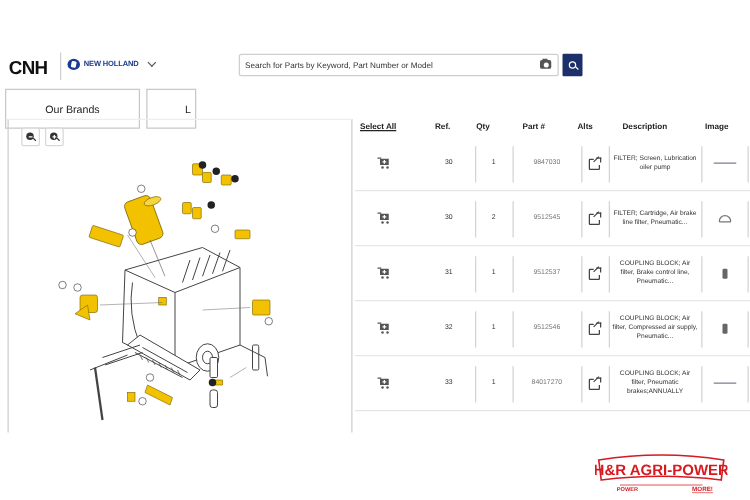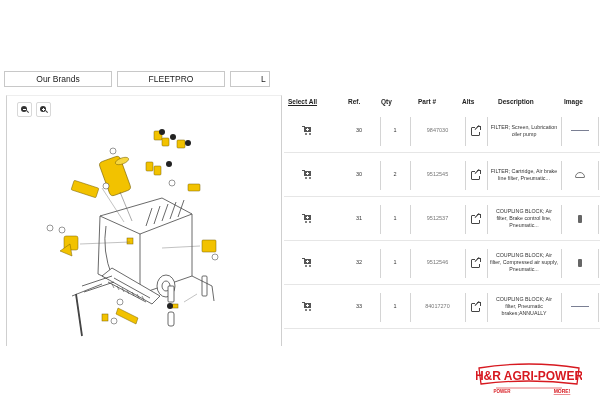--- a/index.html
+++ b/index.html
@@ -21,21 +21,21 @@
   .search-input::placeholder { color: #333; }
   .camera-icon { position: absolute; right: 5px; top: 4px; width: 9px; height: 7px; background: #555; border-radius: 1.5px; }
   .camera-icon::before { content: ""; position: absolute; left: 2.5px; top: 1.5px; width: 4px; height: 4px; border-radius: 50%; background: #fff; }
   .camera-icon::after { content: ""; position: absolute; left: 2px; top: -1.5px; width: 4px; height: 2px; background: #555; }
   .search-button { position: absolute; left: 450px; top: 5px; width: 16px; height: 18px; background: #1d2f6b; border-radius: 1px; display: flex; align-items: center; justify-content: center; cursor: pointer; }
   .search-glyph { width: 6px; height: 6px; border: 1.4px solid #fff; border-radius: 50%; position: relative; margin-top: -1px; margin-left: -1px; }
   .search-glyph::after { content: ""; position: absolute; left: 4.5px; top: 4.5px; width: 3px; height: 1.4px; background: #fff; transform: rotate(45deg); }
 
   
   .nav { position: absolute; top: 71px; left: 4px; width: 600px; height: 16px; display: flex; gap: 5px; }
-  .nav-item { flex: 0 0 auto; height: 16px; border: 1px solid #c8c8c8; background: #fff; font-size: 8.5px; color: #222; display: flex; align-items: center; justify-content: center; cursor: pointer; }
+  .nav-item { flex: 0 0 auto; height: 32px; border: 1px solid #c8c8c8; background: #fff; font-size: 8.5px; color: #222; display: flex; align-items: center; justify-content: center; cursor: pointer; }
 
   
   .left-panel { position: absolute; left: 6px; top: 95px; width: 276px; height: 251px; border-left: 1px solid #cfcfcf; border-right: 1px solid #cfcfcf; border-top: 1px solid #eee; }
   .zoom-btn { position: absolute; top: 6px; width: 15px; height: 15px; border: 1px solid #d8d8d8; border-radius: 2px; background: #fff; display: flex; align-items: center; justify-content: center; cursor: pointer; }
   .zoom-glyph { width: 6px; height: 6px; border-radius: 50%; background: #333; position: relative; margin-top: -1px; margin-left: -1px; }
   .zoom-glyph::after { content: ""; position: absolute; left: 4.5px; top: 4.5px; width: 3px; height: 1.3px; background: #333; transform: rotate(45deg); }
   .zoom-glyph .sign { position: absolute; left: 1.5px; top: 2.5px; width: 3px; height: 1px; background: #fff; }
   .zoom-glyph .sign-v { position: absolute; left: 2.5px; top: 1.5px; width: 1px; height: 3px; background: #fff; }
   .diagram { position: absolute; left: 35px; top: 30px; width: 215px; height: 220px; }
 
@@ -67,24 +67,39 @@
   .thumb-block { width: 4px; height: 8px; background: #666; border-radius: 1px; }
 
   
   .hr-logo { position: absolute; left: 476px; top: 362px; width: 106px; height: 34px; }
 </style>
 </head>
 <body>
 
 <div class="page">
 
+  <div class="header">
+    <div class="cnh-logo">CNH</div>
+    <div class="logo-divider"></div>
+    <div class="brand">
+      <span class="brand-icon"></span>
+      <span class="brand-text">NEW HOLLAND</span>
+      <span class="brand-chevron"></span>
+    </div>
+    <div class="search-wrap">
+      <input class="search-input" type="text" placeholder="Search for Parts by Keyword, Part Number or Model" style="">
+      <span class="camera-icon"></span>
+    </div>
+    <div class="search-button">
+      <span class="search-glyph"></span>
+    </div>
+  </div>
 
   <div class="nav">
     <div class="nav-item" style="width:108px">Our Brands</div>
-    <div class="nav-item" style="width:108px">FLEETPRO</div>
     <div class="nav-item" style="width:40px; justify-content:flex-start; padding-left:30px">L</div>
   </div>
 
   <div class="left-panel">
     <div class="zoom-btn" style="left:10px">
       <span class="zoom-glyph">
           <span class="sign"></span>
         </span>
     </div>
     <div class="zoom-btn" style="left:29px">

